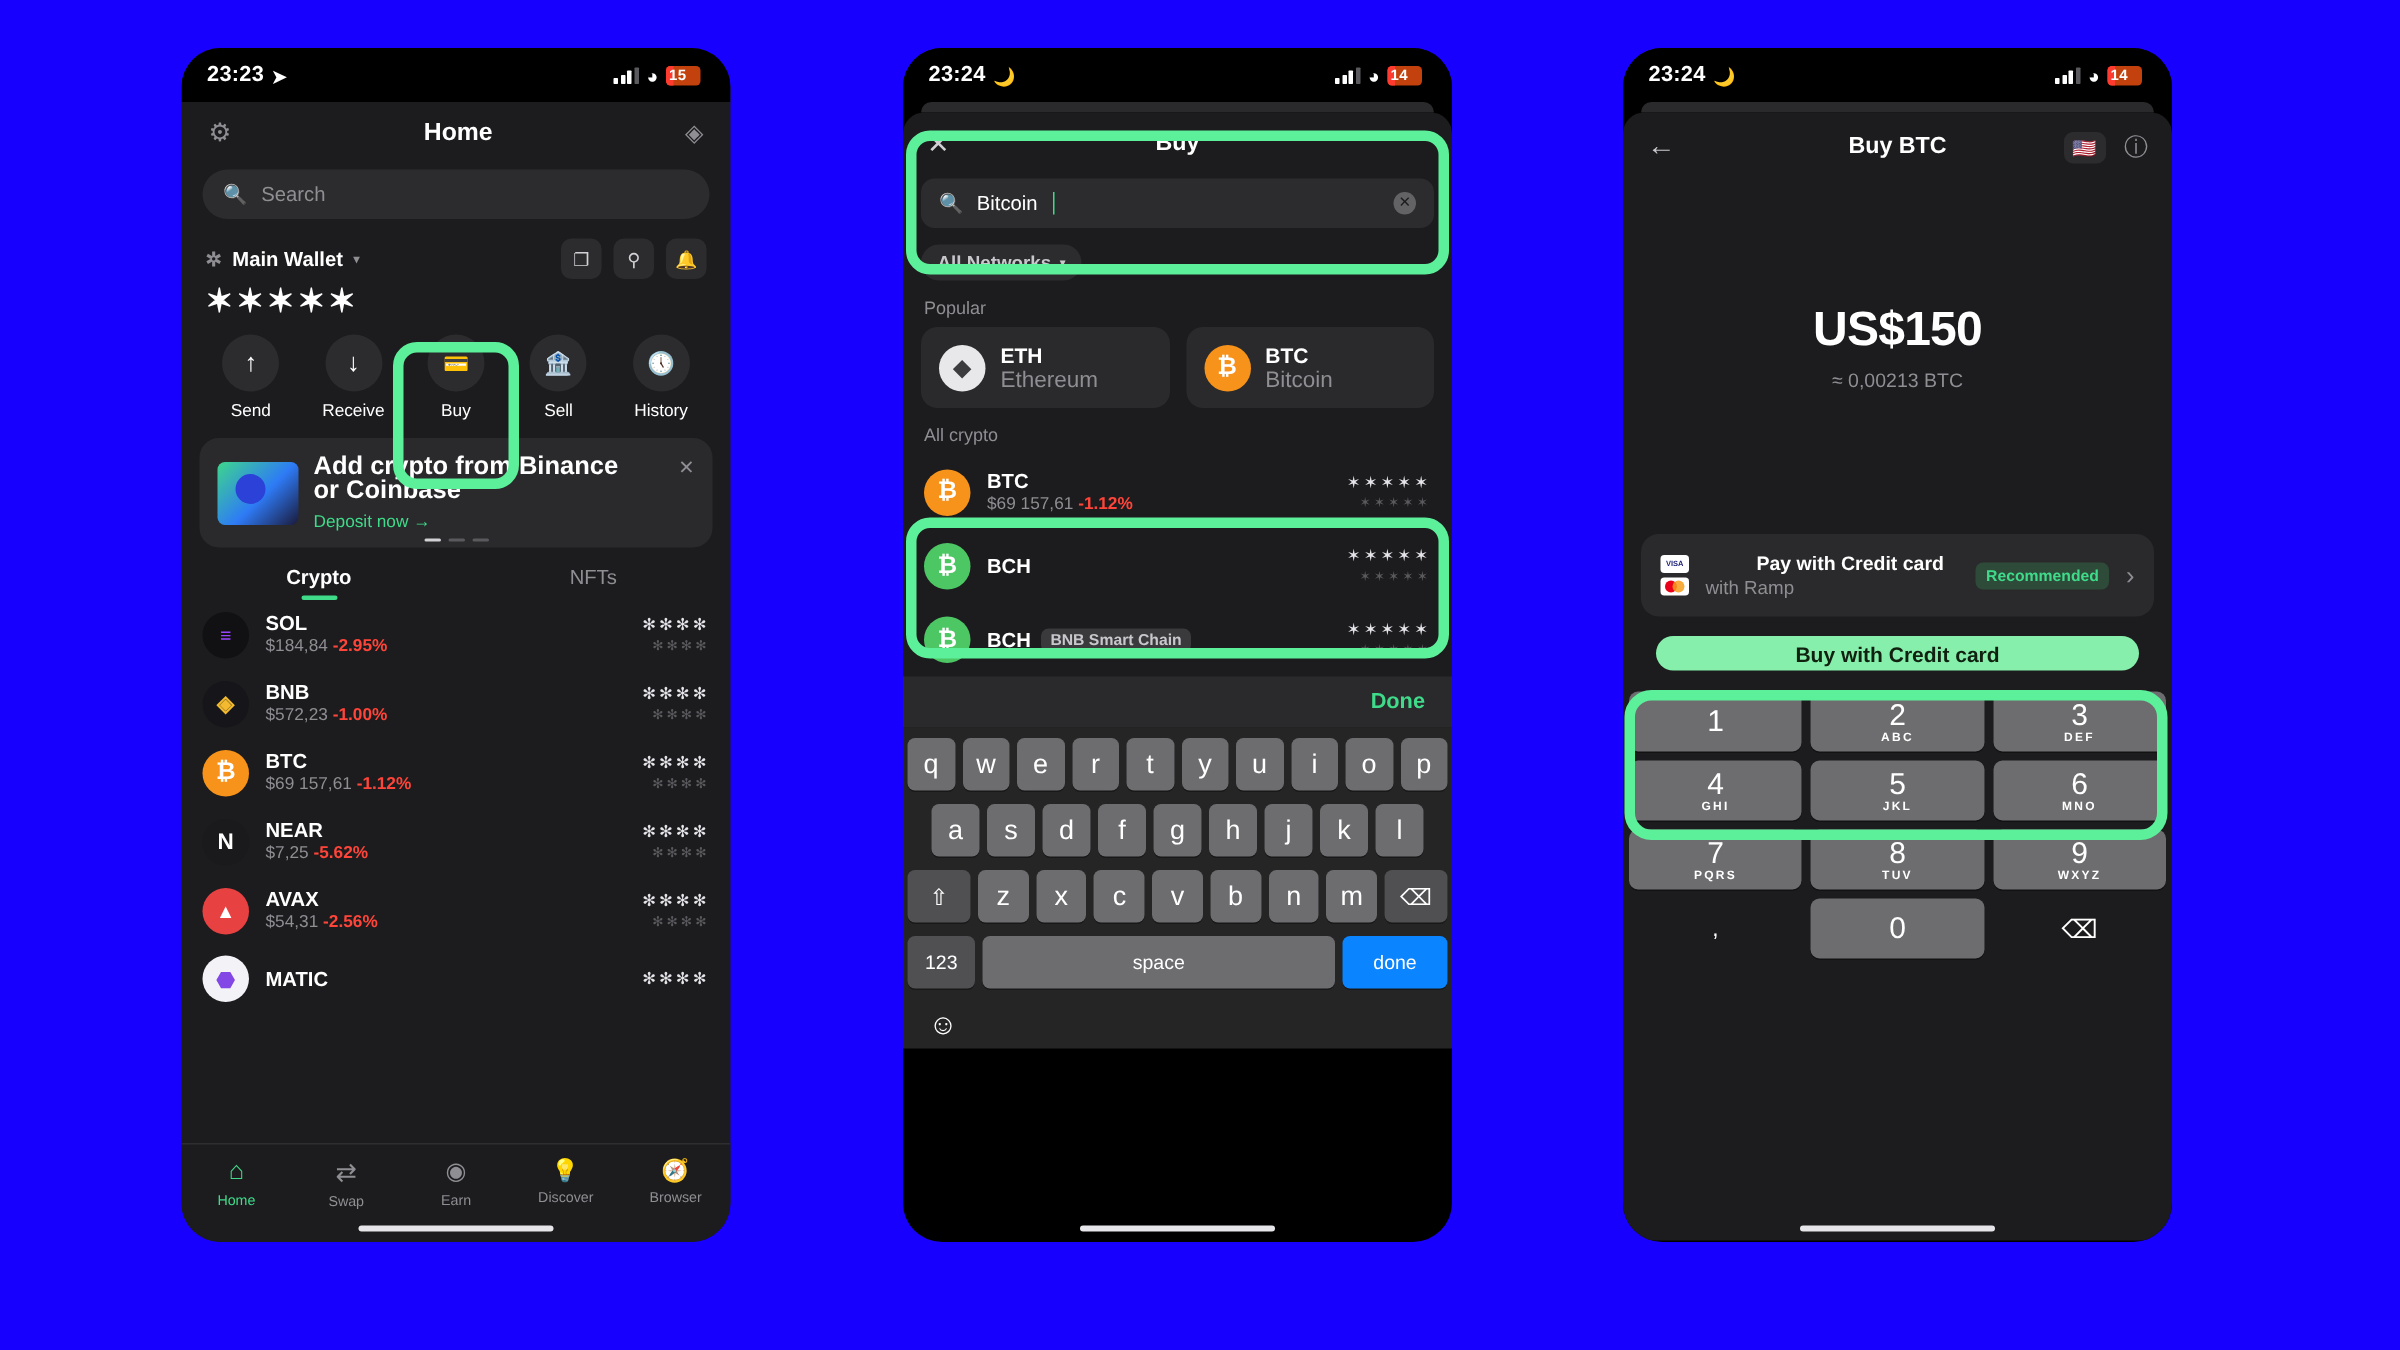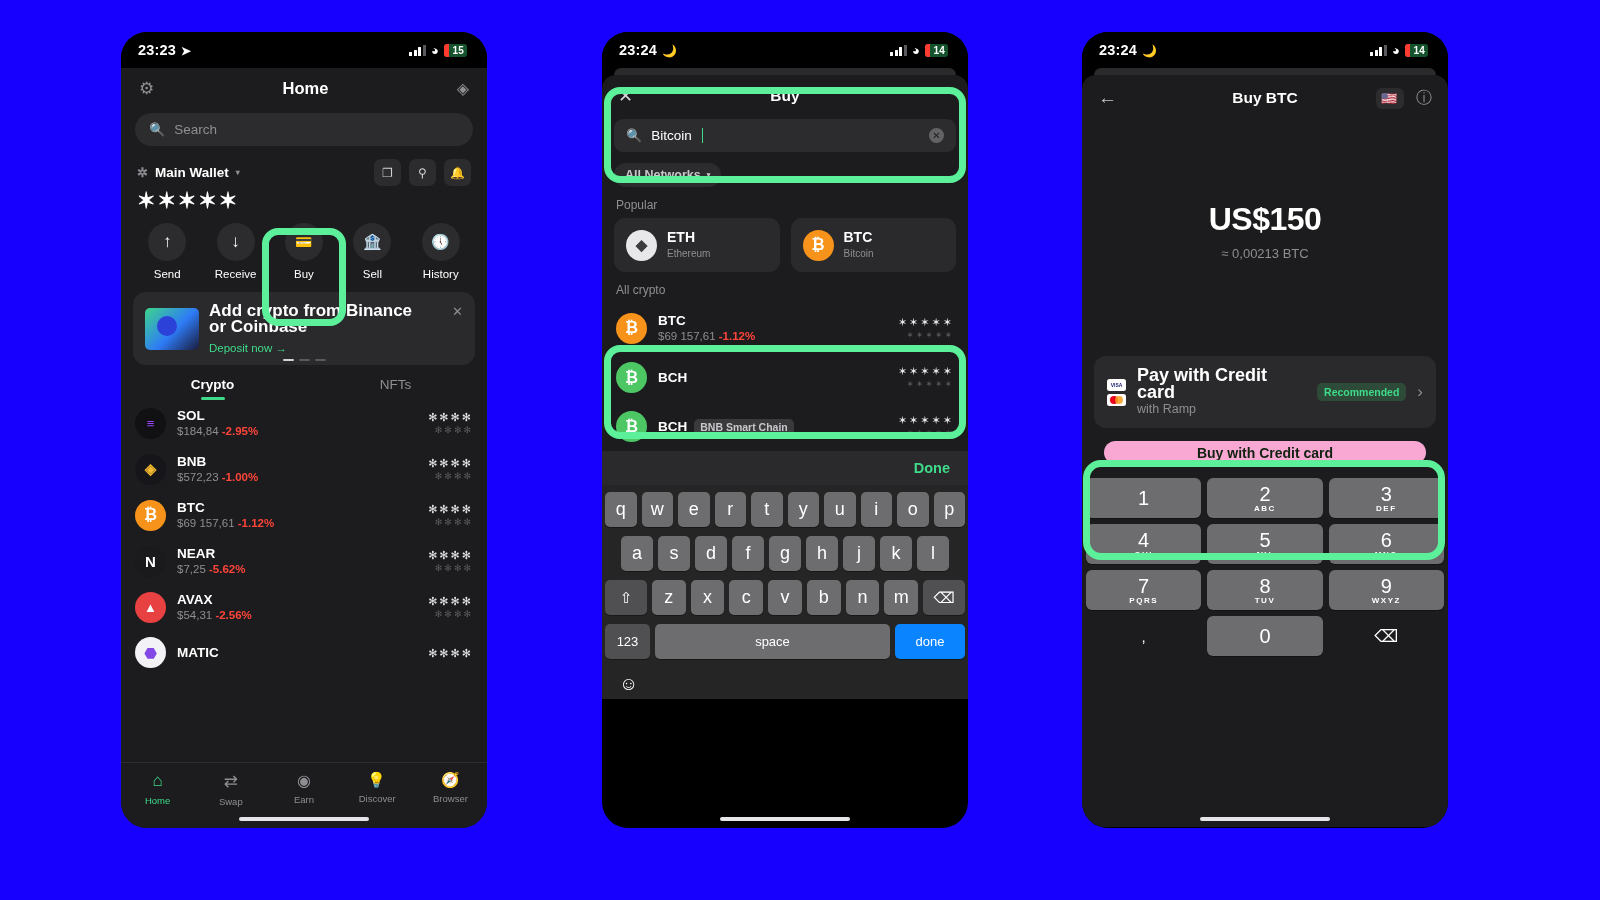--- a/index.html
+++ b/index.html
@@ -36,23 +36,23 @@
   }
   .sb-left { display: flex; align-items: flex-end; gap: 5px; }
   .sb-right { display: flex; align-items: center; gap: 5px; }
   .sig { display: inline-flex; align-items: flex-end; gap: 1.5px; height: 11px; }
   .sig i { display: block; width: 3px; background: #fff; border-radius: .5px; }
   .sig i:nth-child(1) { height: 4px; }
   .sig i:nth-child(2) { height: 6px; }
   .sig i:nth-child(3) { height: 8.5px; }
   .sig i:nth-child(4) { height: 11px; background: #5a5a5e; }
   .batt {
-    background: #14532d; color: #fff; font-size: 10px; font-weight: bold;
+    background: #c2410c; color: #fff; font-size: 10px; font-weight: bold;
     border-radius: 3px; padding: 1px 3px 1px 2px; line-height: 11px;
-    position: relative; min-width: 23px; text-align: right;
+    position: relative; min-width: 23px; text-align: left;
   }
   .batt::before {
     content: ""; position: absolute; left: 0; top: 0; bottom: 0; width: 5px;
     background: #ff3b30; border-radius: 3px 0 0 3px;
   }
   .batt span { position: relative; }
   .wifi { font-size: 13px; line-height: 1; }
 
   
   .p1-nav {
@@ -167,21 +167,21 @@
     font-size: 12.5px; font-weight: bold; color: #c7c7cc;
   }
   .chip .car { font-size: 7px; }
   .sec-label { padding: 11px 14px 6px; font-size: 12px; color: #8e8e93; }
   .pop-row { display: flex; gap: 11px; padding: 0 12px; }
   .pop-card {
     flex: 1; background: #2a2a2c; border-radius: 11px; padding: 11px 12px;
     display: flex; align-items: center; gap: 10px;
   }
   .pop-name { font-size: 14px; font-weight: bold; line-height: 17px; }
-  .pop-full { font-size: 10px; color: #8e8e93; line-height: 15px; }
+  .pop-full { font-size: 15px; color: #8e8e93; line-height: 15px; }
   .crow { display: flex; align-items: center; gap: 11px; padding: 9px 14px; }
   .net-badge {
     background: #3a3a3c; color: #c7c7cc; font-size: 10.5px; font-weight: bold;
     border-radius: 5px; padding: 2px 6px; margin-left: 7px;
   }
   .done-bar {
     background: #2a2a2c; padding: 9px 18px; text-align: right;
     font-size: 14.5px; color: #3fdb8a; font-weight: bold;
   }
   
@@ -212,25 +212,25 @@
     display: flex; align-items: center; gap: 11px; padding: 11px 13px;
   }
   .cards { display: flex; flex-direction: column; gap: 3px; }
   .cardchip { width: 19px; height: 12px; border-radius: 2.5px; display: flex; align-items: center; justify-content: center; font-size: 5px; font-weight: bold; }
   .cc-visa { background: #fff; color: #1a1f71; }
   .cc-mc { background: #fff; position: relative; }
   .cc-mc::before, .cc-mc::after { content:""; position:absolute; width:8px; height:8px; border-radius:50%; top:2px; }
   .cc-mc::before { background:#eb001b; left:3px; }
   .cc-mc::after { background:#f79e1b; right:3px; opacity:.85; }
   .pay-txt { flex: 1; }
-  .pay-title { font-size: 18px; font-weight: bold; line-height: 17px; }
+  .pay-title { font-size: 13px; font-weight: bold; line-height: 17px; margin-left: 34px; }
   .pay-sub { font-size: 12.5px; color: #8e8e93; line-height: 16px; }
   .rec-badge { background: #2e4a38; color: #3fdb8a; font-size: 10.5px; font-weight: bold; border-radius: 5px; padding: 3px 7px; }
   .buy-btn {
-    margin: 13px 22px 0; height: 23px; background: #f9a8d4; border-radius: 20px;
+    margin: 13px 22px 0; height: 23px; background: #86efac; border-radius: 20px;
     display: flex; align-items: center; justify-content: center;
     font-size: 14px; font-weight: bold; color: #10210f;
   }
   .numpad { margin-top: 14px; padding: 0 4px; }
   .np-row { display: flex; gap: 6px; margin-bottom: 6px; }
   .np-key {
     flex: 1; background: #6d6d70; border-radius: 6px; height: 40px;
     display: flex; flex-direction: column; align-items: center; justify-content: center;
     color: #fff; box-shadow: 0 1px 0 rgba(0,0,0,.35);
   }

